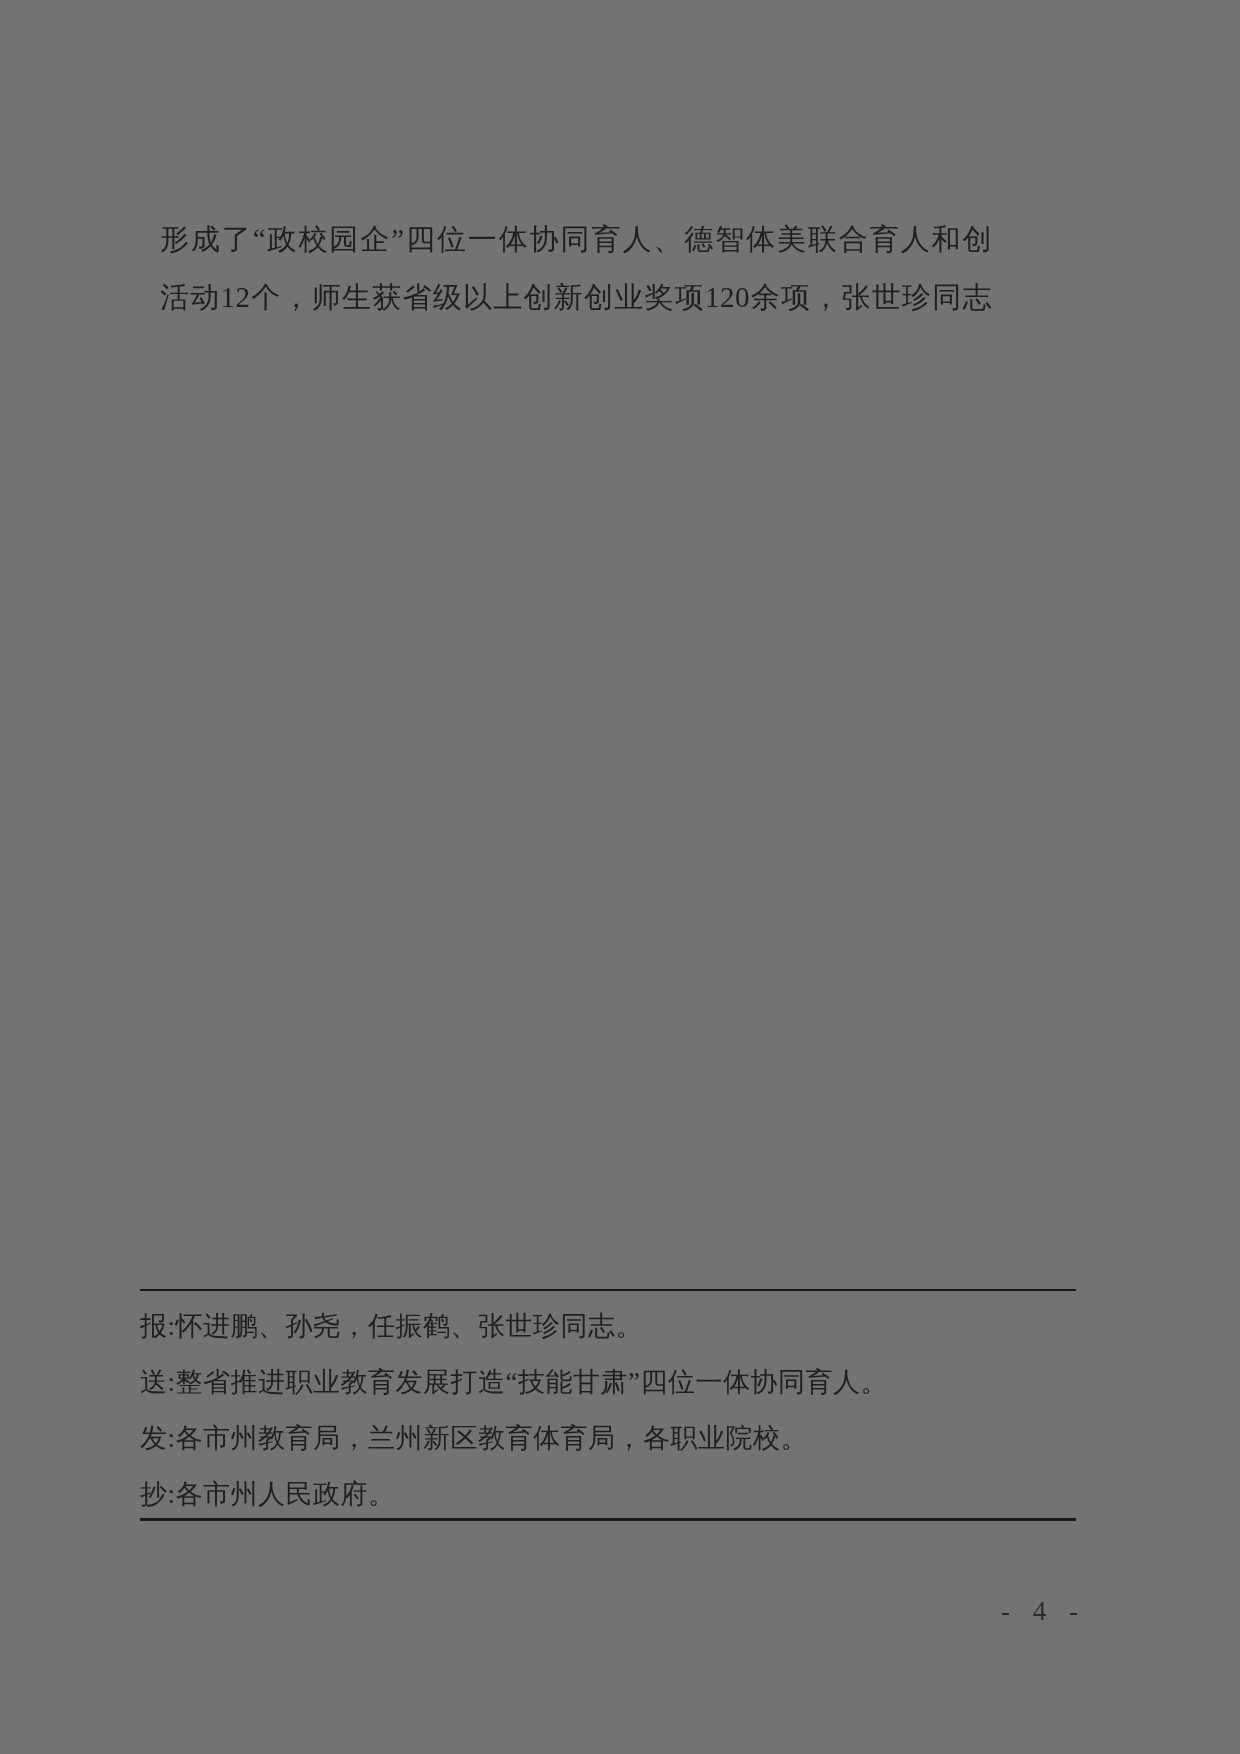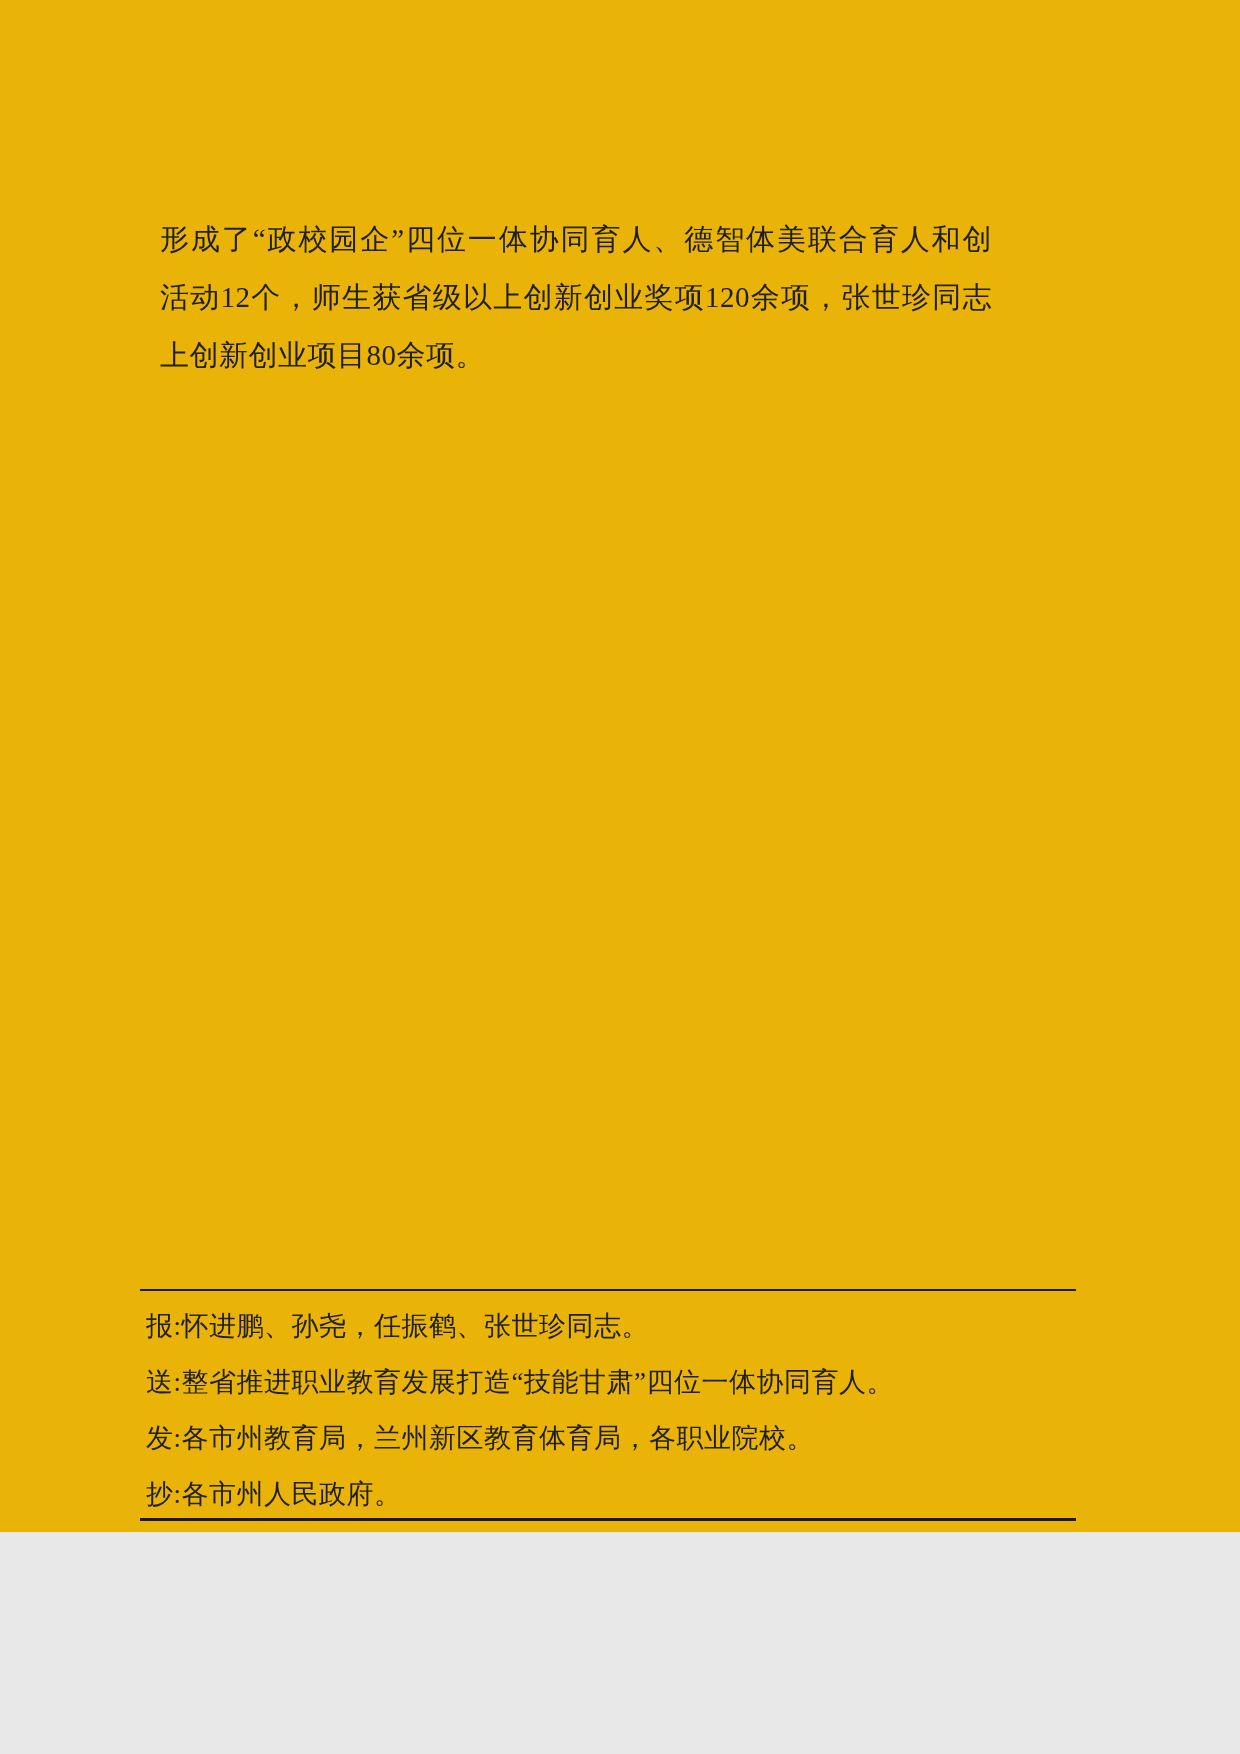--- a/index.html
+++ b/index.html
@@ -3,23 +3,23 @@
 <meta charset="utf-8">
 <style>
   html, body {
     margin: 0;
     padding: 0;
     background: #e8e8e8;
   }
   .page {
     position: relative;
     width: 1240px;
-    height: 1532px;
+    height: 1754px;
     margin: 0 auto;
-    background: #eab308;
+    background: #737373;
     overflow: hidden;
     font-family: "Liberation Serif", "DejaVu Serif", serif;
     color: #1f1f1f;
   }
 
   
   .body-paragraph {
     position: absolute;
     left: 160px;
     top: 210px;
@@ -61,21 +61,20 @@
     position: absolute;
     left: 140px;
     top: 1298px;
     width: 936px;
     font-size: 27px;
     line-height: 56px;
     color: #1f1f1f;
   }
   .dist-row {
     white-space: nowrap;
-    margin-left: 6px;
   }
   .dist-label {
     letter-spacing: 0.5px;
   }
   .dist-content {
     letter-spacing: 0.5px;
   }
 
   
   .page-number {
@@ -89,21 +88,20 @@
   }
 </style>
 </head>
 <body>
 
 <div class="page">
 
   <div class="body-paragraph">
     <div class="body-line stretch">形成了“政校园企”四位一体协同育人、德智体美联合育人和创</div>
     <div class="body-line stretch">活动12个，师生获省级以上创新创业奖项120余项，张世珍同志</div>
-    <div class="body-line last">上创新创业项目80余项。</div>
   </div>
 
   <div class="rule top"></div>
 
   <div class="distribution">
     <div class="dist-row">
       <span class="dist-label">报:</span><span class="dist-content">怀进鹏、孙尧，任振鹤、张世珍同志。</span>
     </div>
     <div class="dist-row">
       <span class="dist-label">送:</span><span class="dist-content">整省推进职业教育发展打造“技能甘肃”四位一体协同育人。</span>

